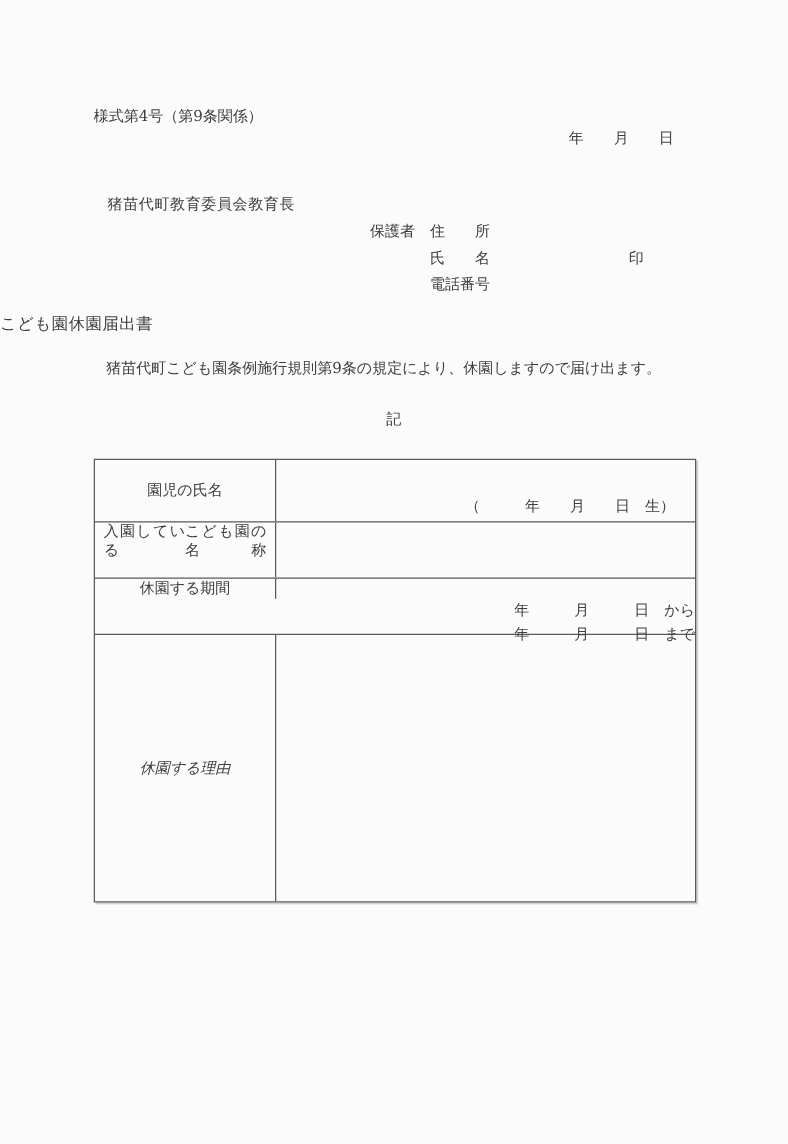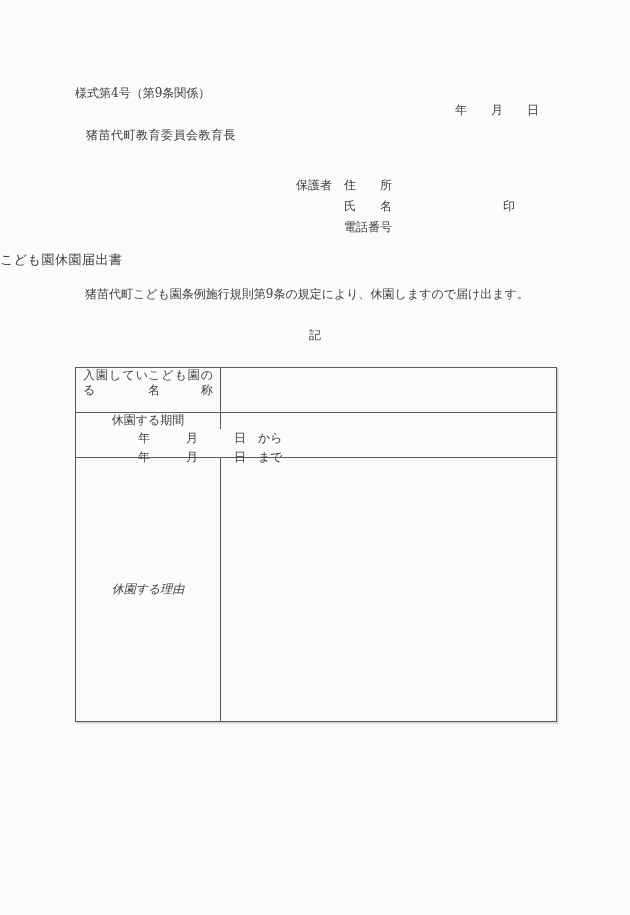--- a/index.html
+++ b/index.html
@@ -14,21 +14,21 @@
     font-family: "DejaVu Serif", "Liberation Serif", serif;
     font-size: 12px;
     line-height: 1.3;
     overflow: hidden;
   }
   .abs { position: absolute; }
 
   
   .form-no   { left: 75px;  top: 86px; }
   .date-top  { left: 455px; top: 103px; }
-  .addressee { left: 86px;  top: 128px; letter-spacing: 0.5px; }
+  .addressee { left: 86px;  top: 156px; letter-spacing: 0.5px; }
 
   
   .g-line1 { left: 296px; top: 178px; }
   .g-line1 .field { margin-left: 12px; }
   .g-line2 { left: 344px; top: 199px; }
   .g-seal  { left: 503px; top: 199px; }
   .g-line3 { left: 344px; top: 220px; }
 
   
   .doc-title   { left: 0; width: 630px; top: 252px; font-size: 13px; letter-spacing: 0.5px; }
@@ -54,21 +54,21 @@
     border-right: 1px solid var(--border, #5a5a5c);
     display: flex; align-items: center; justify-content: center;
     text-align: center;
   }
   .tvalue { flex: 1; }
   .r1v { position: relative; }
   .birth-note { position: absolute; right: 16px; bottom: 3px; }
   .tlabel.justify { justify-content: center; align-items: stretch; padding: 0 7px; text-align: left; }
   .tlabel.justify .jline { width: 100%; text-align: justify; text-align-last: justify; line-height: 15px; }
   .r2v { display: flex; align-items: center; padding-left: 28px; }
-  .r3v { display: flex; flex-direction: column; justify-content: center; padding-left: 62px; line-height: 19px; }
+  .r3v { display: flex; flex-direction: column; justify-content: center; padding-left: 62px; line-height: 19px; align-items: flex-end; }
 </style>
 </head>
 <body>
 
 <div class="page" style="--bg: #fbfbfb; --fg: #3d3d3d; --border: #5a5a5c;">
 
   <div class="abs form-no">様式第4号（第9条関係）</div>
   <div class="abs date-top">年　　月　　日</div>
   <div class="abs addressee">猪苗代町教育委員会教育長</div>
 
@@ -82,20 +82,26 @@
   <div class="abs g-line3">
     <span>電話番号</span>
   </div>
 
   <div class="abs doc-title">こども園休園届出書</div>
   <div class="abs body-text">猪苗代町こども園条例施行規則第9条の規定により、休園しますので届け出ます。</div>
   <div class="abs note-marker">記</div>
 
   <div class="abs form-table">
 
+    <div class="trow r1">
+      <div class="tlabel">園児の氏名</div>
+      <div class="tvalue r1v">
+        <span class="birth-note">（　　　年　　月　　日　生）</span>
+      </div>
+    </div>
 
     <div class="trow r2">
       <div class="tlabel justify">
         <div class="jline">入園している</div>
         <div class="jline">こども園の名称</div>
       </div>
     </div>
 
     <div class="trow r3">
       <div class="tlabel">休園する期間</div>

